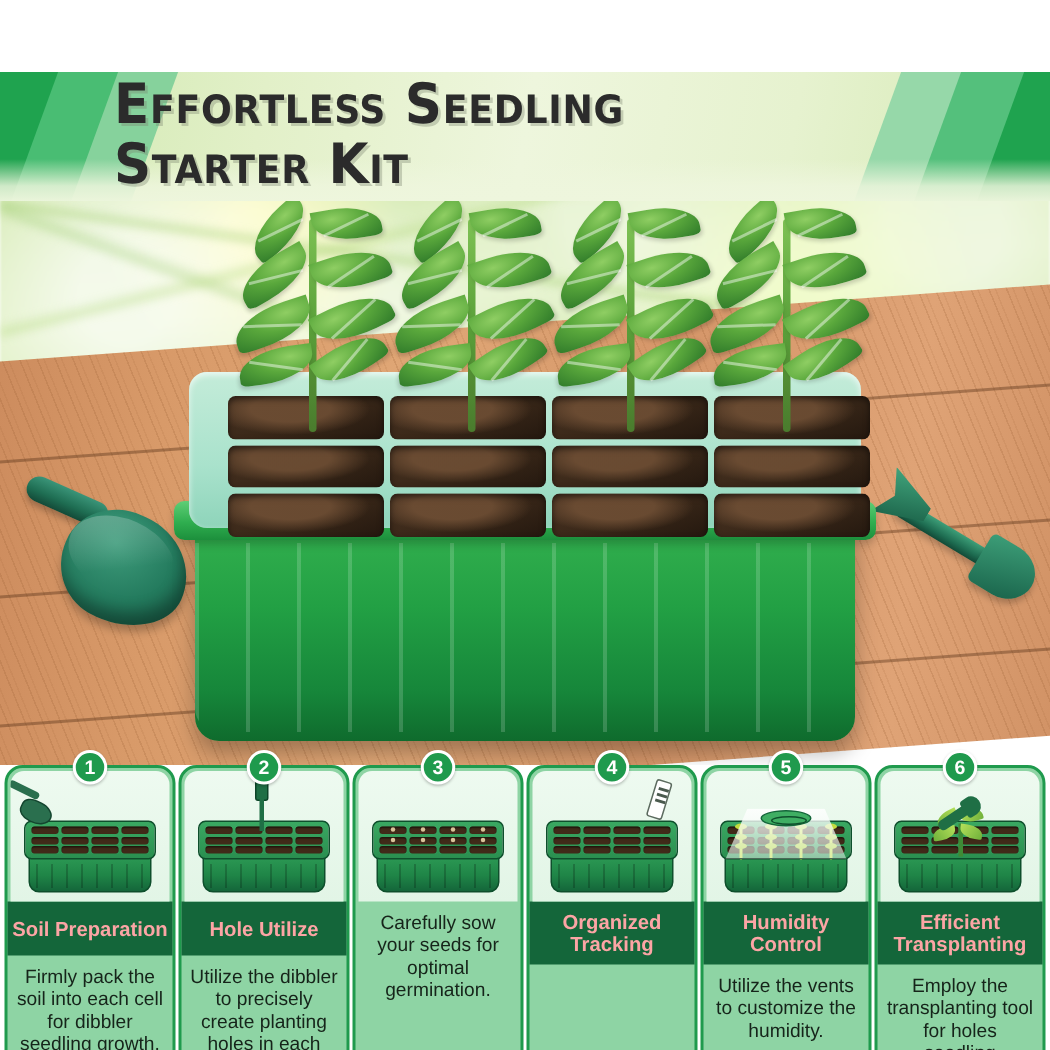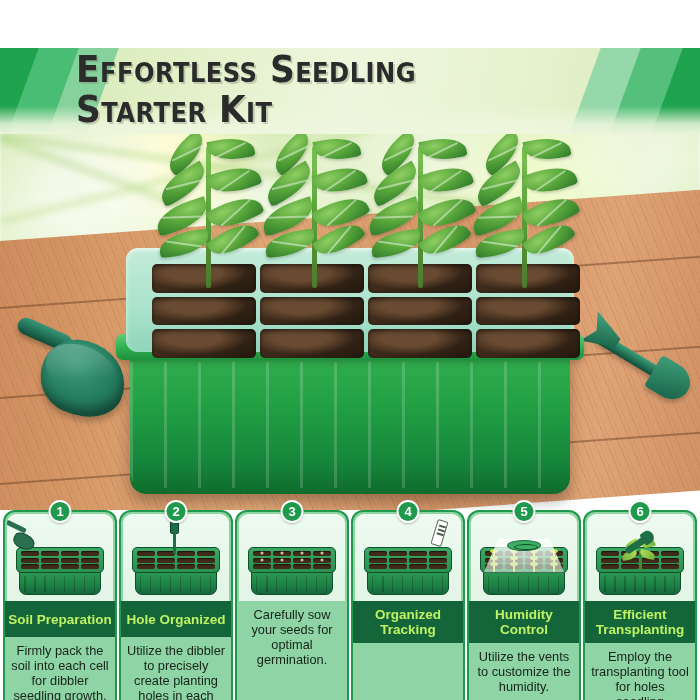--- a/index.html
+++ b/index.html
@@ -191,21 +191,21 @@
   }
   .badge {
     position: absolute; left: 50%; top: -12px; transform: translateX(-50%);
     width: 23px; height: 23px; border-radius: 50%;
     background: #1f9a4d; border: 2px solid #fff;
     color: #fff; font-size: 13px; font-weight: bold;
     display: flex; align-items: center; justify-content: center;
     z-index: 9; box-shadow: 0 1px 2px rgba(0,0,0,.25);
   }
   .card-title {
-    background: #14663a; color: #bef264;
+    background: #14663a; color: #fca5a5;
     font-size: 13.5px; font-weight: bold; line-height: 15px;
     text-align: center; padding: 6px 2px;
     min-height: 36px; display: flex; align-items: center; justify-content: center;
   }
   .card-body {
     flex: 1; color: #16241a; font-size: 12.8px; line-height: 15px;
     text-align: center; padding: 6px 5px 4px 5px;
   }
 
   
@@ -415,21 +415,21 @@
                 <div class="mini-cell"></div>
                 <div class="mini-cell"></div>
               </div>
             </div>
           </div>
           <div style="position: absolute; left: 50%; transform: translateX(-50%); top: 2px; width: 88px; height: 40px;">
             <div class="dibber-handle"></div>
             <div class="dibber-rod"></div>
           </div>
         </div>
-        <div class="card-title">Hole Organized</div>
+        <div class="card-title">Hole Utilize</div>
         <div class="card-body">Utilize the dibbler to precisely create planting holes in each cell.</div>
       </div>
       <div class="card">
         <div class="badge">3</div>
         <div class="card-img">
           <div class="mini">
             <div class="mini-base"></div>
             <div class="mini-top">
               <div class="mini-cells">
                 <div class="mini-cell" style="position: relative;">

